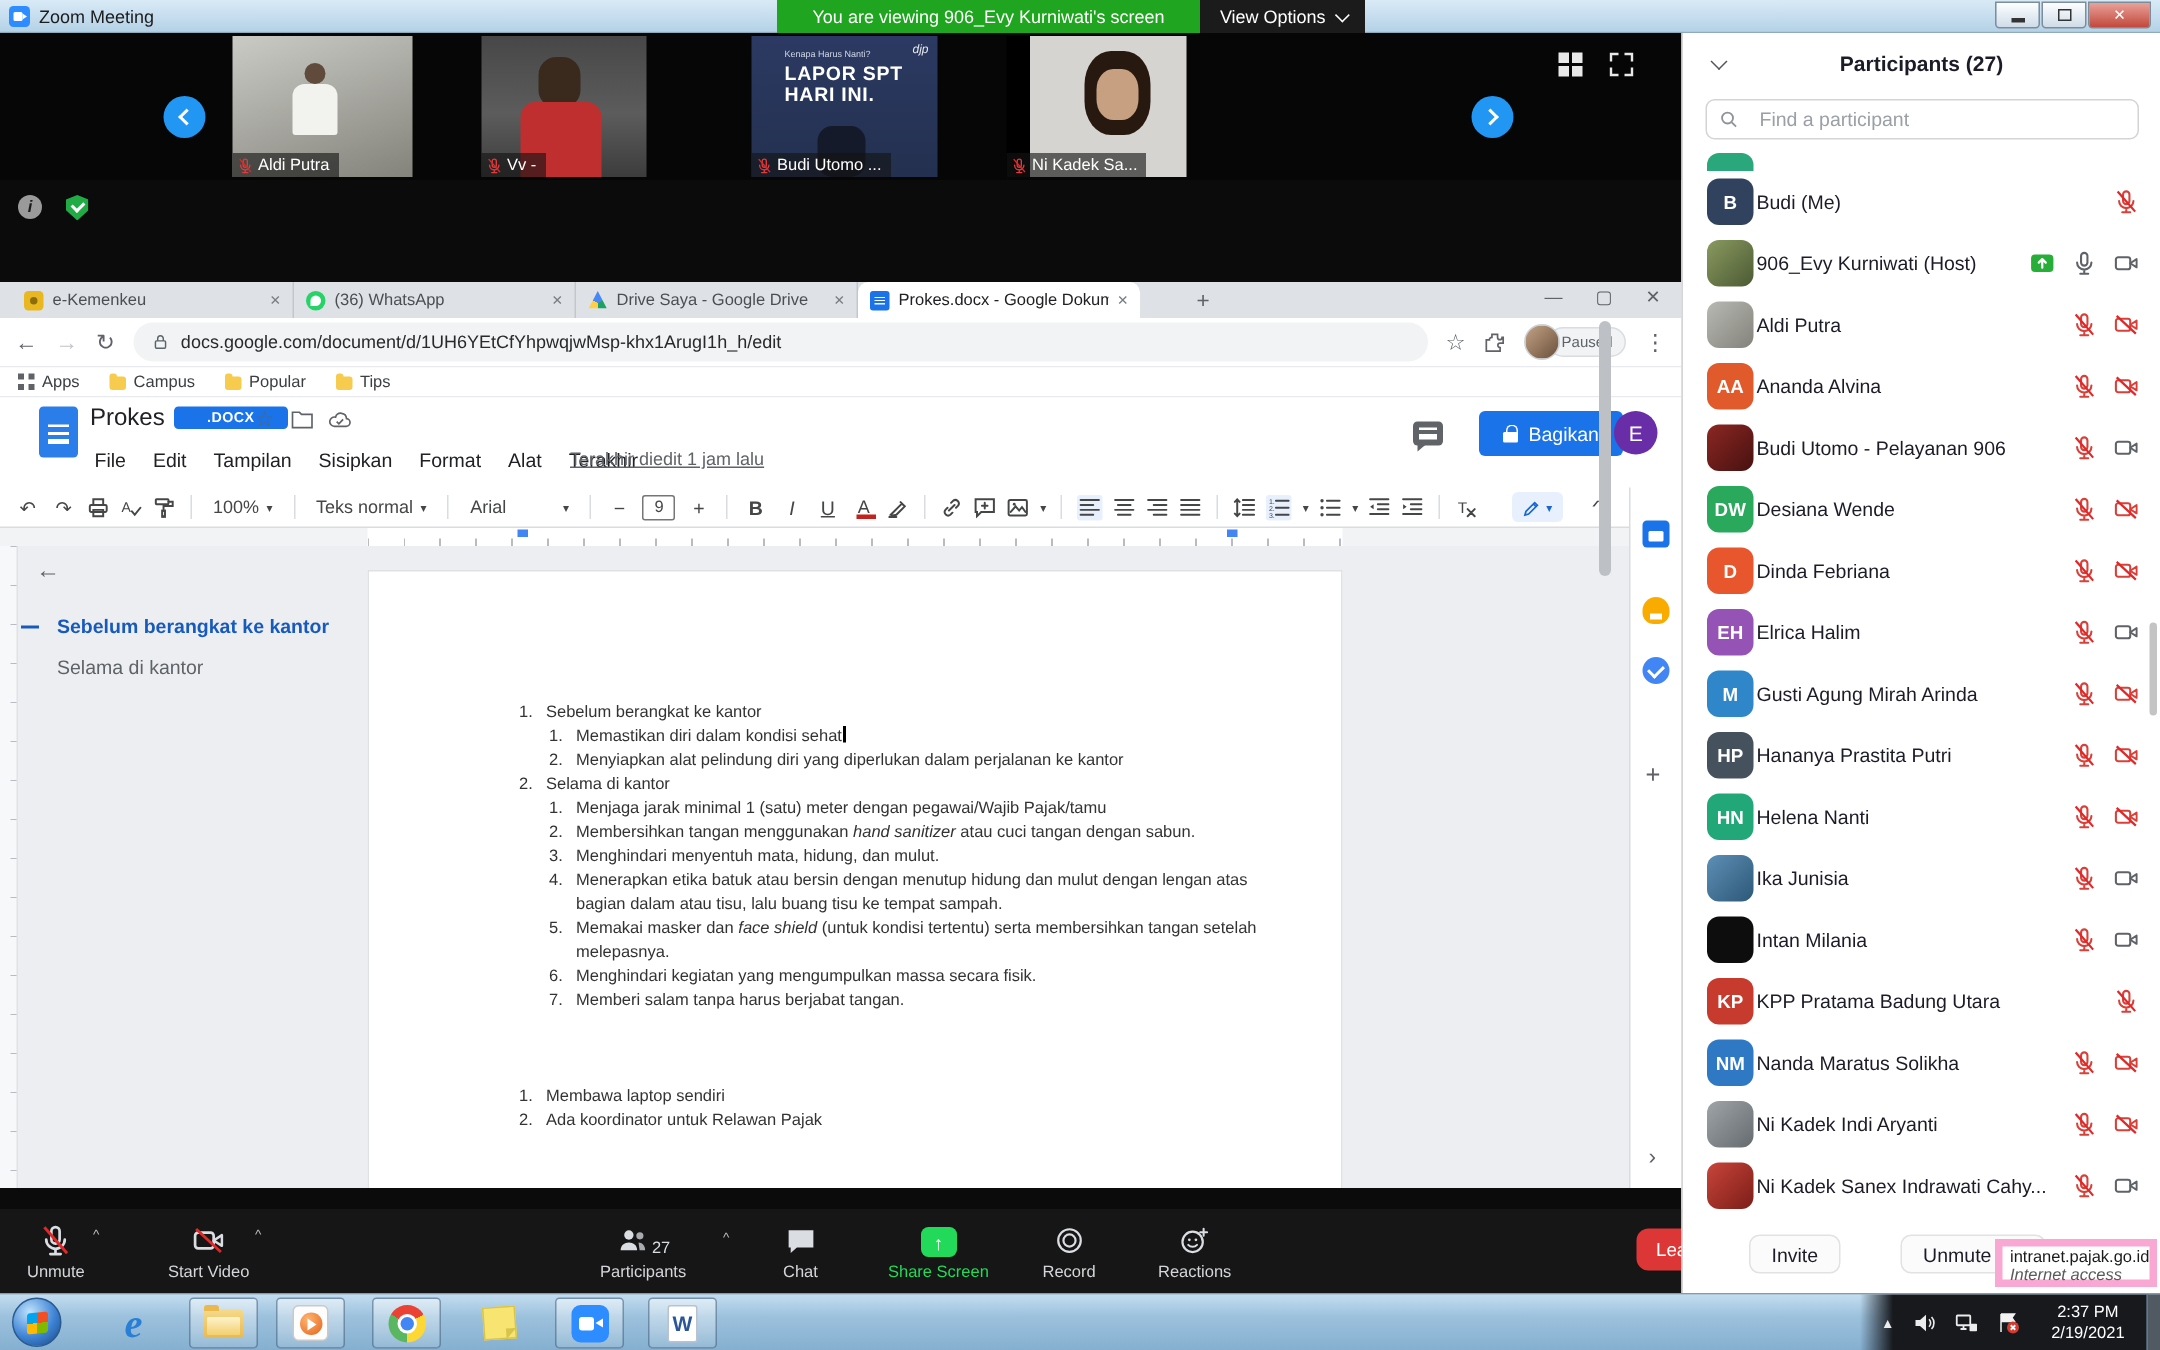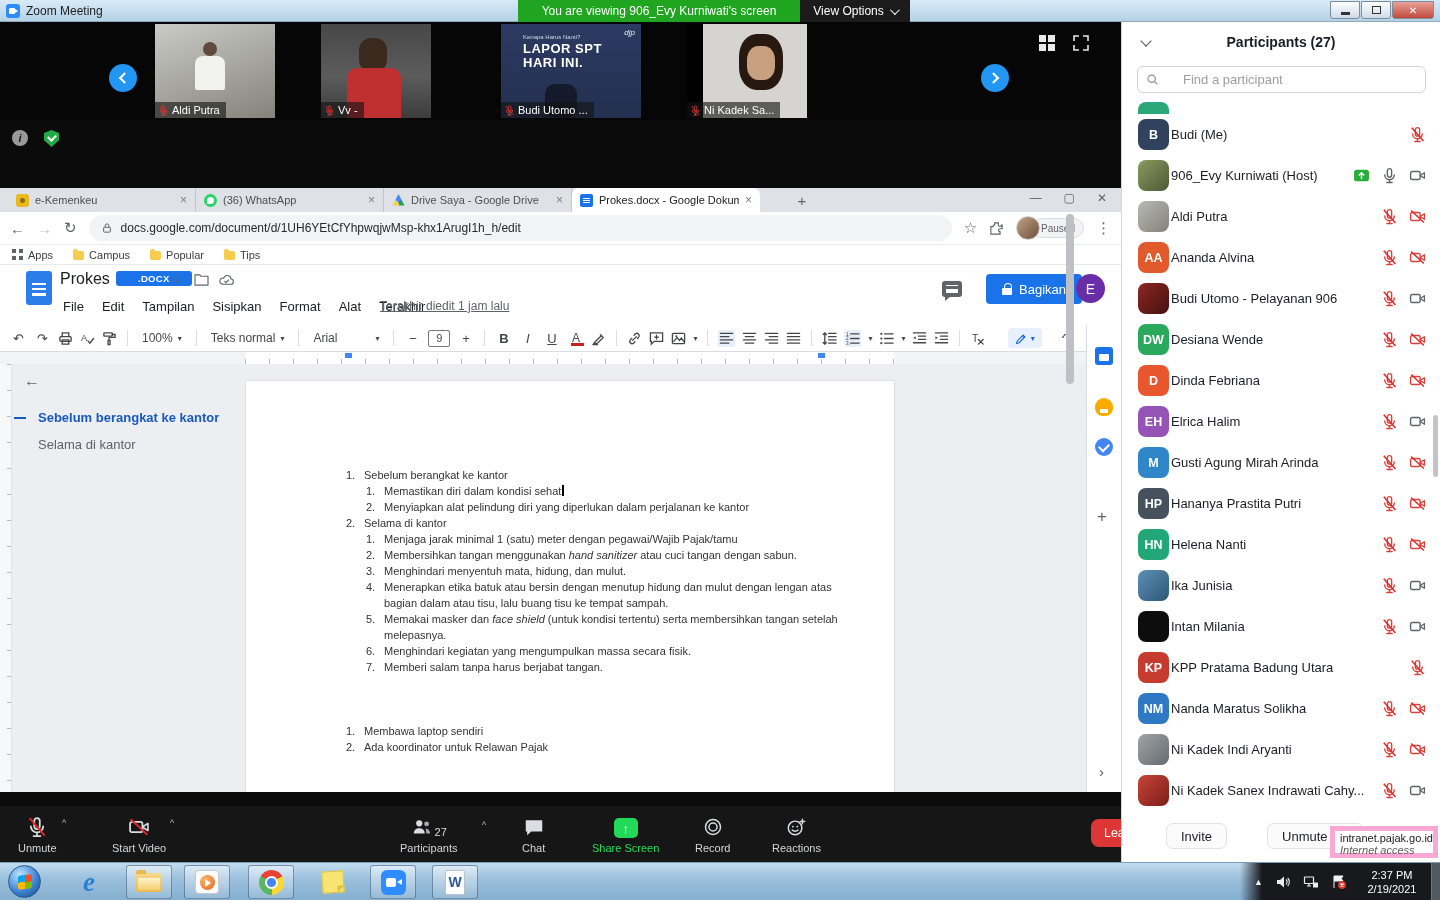--- a/index.html
+++ b/index.html
@@ -33,21 +33,21 @@
   
   .vstrip { position:absolute; left:0; top:0; width:100%; height:98px; background:#060606; }
   .vrow { position:absolute; left:155px; top:2px; display:flex; gap:46px; }
   .vthumb { position:relative; height:94px; width:118px; background:#777; overflow:hidden; }
   .vthumb.t-aldi { width:120px; background:linear-gradient(160deg,#cbcbc6,#999992 70%,#83837c); }
   .vthumb.t-aldi::before { content:""; position:absolute; left:48px; top:18px; width:14px; height:14px; border-radius:50%; background:#5f4a3c; }
   .vthumb.t-aldi::after { content:""; position:absolute; left:40px; top:32px; width:30px; height:34px; border-radius:8px 8px 2px 2px; background:#f2f2ee; }
   .vthumb.t-vv { width:110px; background:linear-gradient(#474747,#5c5c5c 55%,#3c3c3c); }
   .vthumb.t-vv::before { content:""; position:absolute; left:38px; top:14px; width:28px; height:34px; border-radius:12px; background:#3a2a1e; }
   .vthumb.t-vv::after { content:""; position:absolute; left:26px; top:44px; width:54px; height:50px; border-radius:10px 10px 0 0; background:#bf2f2f; }
-  .vthumb.t-budi { width:140px; margin-left:24px; background:linear-gradient(#2c3a63,#23304f); }
+  .vthumb.t-budi { width:124px; margin-left:24px; background:linear-gradient(#2c3a63,#23304f); }
   .vthumb.t-budi::after { content:""; position:absolute; left:44px; top:60px; width:32px; height:34px; border-radius:10px; background:#141a29; }
   .vthumb.t-nila { width:115px; background:#f3f1ec; }
   .vthumb.t-nila::before { content:""; position:absolute; left:28px; top:28px; width:56px; height:66px; border-radius:45%; background:#c59c7e; }
   .vthumb.t-nila::after { content:""; position:absolute; left:24px; top:20px; width:64px; height:22px; border-radius:50% 50% 0 0; background:#2d2019; }
   .vthumb.t-kadek { width:120px; background:linear-gradient(90deg,#000 0 16px,#d6d4d0 16px); }
   .vthumb.t-kadek::before { content:""; position:absolute; left:52px; top:10px; width:44px; height:56px; border-radius:40%; background:#27190f; }
   .vthumb.t-kadek::after { content:""; position:absolute; left:60px; top:22px; width:28px; height:34px; border-radius:40%; background:#c79f81; }
   .vposter { display:none; }
   .t-budi .vposter { display:block; position:absolute; left:0; top:0; right:0; z-index:2; }
   .vposter-top { font-size:6px; color:#cfd6e6; margin:10px 0 2px 22px; }
@@ -209,21 +209,21 @@
   .cbtn.share .clabel { color:#23d959; }
   .leavebtn { position:absolute; left:1047px; top:13px; width:60px; height:28px; background:#dd3636; border-radius:8px;
     color:#fff; font-size:12.5px; display:flex; align-items:center; justify-content:center;margin-left:44px; }
 
   
   .panel { position:absolute; left:1121px; top:22px; width:319px; height:840px; background:#fff; border-left:1px solid #d6d6d6; }
   .phead { position:absolute; left:0; top:0; width:100%; height:40px; display:flex; align-items:center; justify-content:center;
     font-size:14px; font-weight:bold; color:#1c1c28; }
   .phead-chev { position:absolute; left:20px; top:15px; width:8px; height:8px; border-right:1.5px solid #55565c; border-bottom:1.5px solid #55565c; transform:rotate(45deg); }
   .searchbox { position:absolute; left:15px; top:44px; width:289px; height:27px; border:1px solid #d4d4d4; border-radius:6px;
-    display:flex; align-items:center; padding:0 8px; gap:24px; }
+    display:flex; align-items:center; padding:0 8px; gap:14px; }
   .searchbox svg { width:13px; height:13px; stroke:#8f9399; fill:none; stroke-width:1.5; }
   .searchbox input { border:none; outline:none; flex:1; font-size:13px; font-family:"Liberation Sans",sans-serif; color:#202124; }
   .searchbox input::placeholder { color:#9aa0a6; }
   .plist { position:absolute; left:0; top:80px; width:100%; height:708px; overflow:hidden; }
   .prow { height:41px; display:flex; align-items:center; padding:0 14px 0 16px; }
   .pav { width:31px; height:31px; border-radius:8px; background:#888; color:#fff; font-size:12.5px; font-weight:bold;
     display:flex; align-items:center; justify-content:center; flex:0 0 31px; }
   .pname { margin-left:2px; font-size:13px; color:#1c1c28; flex:1; white-space:nowrap; overflow:hidden; }
   .picons { display:flex; gap:11px; align-items:center; }
   .pic { width:17px; height:17px; display:none; }

